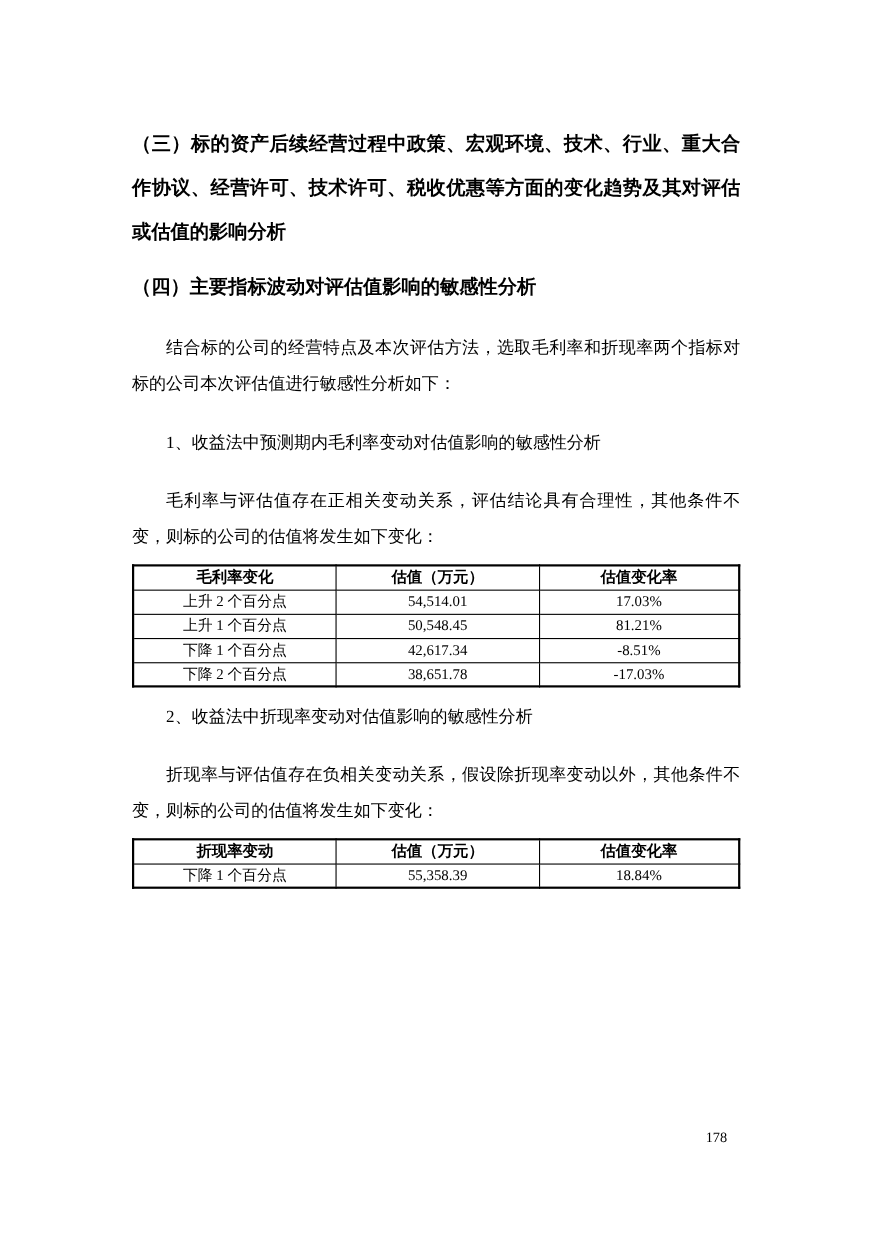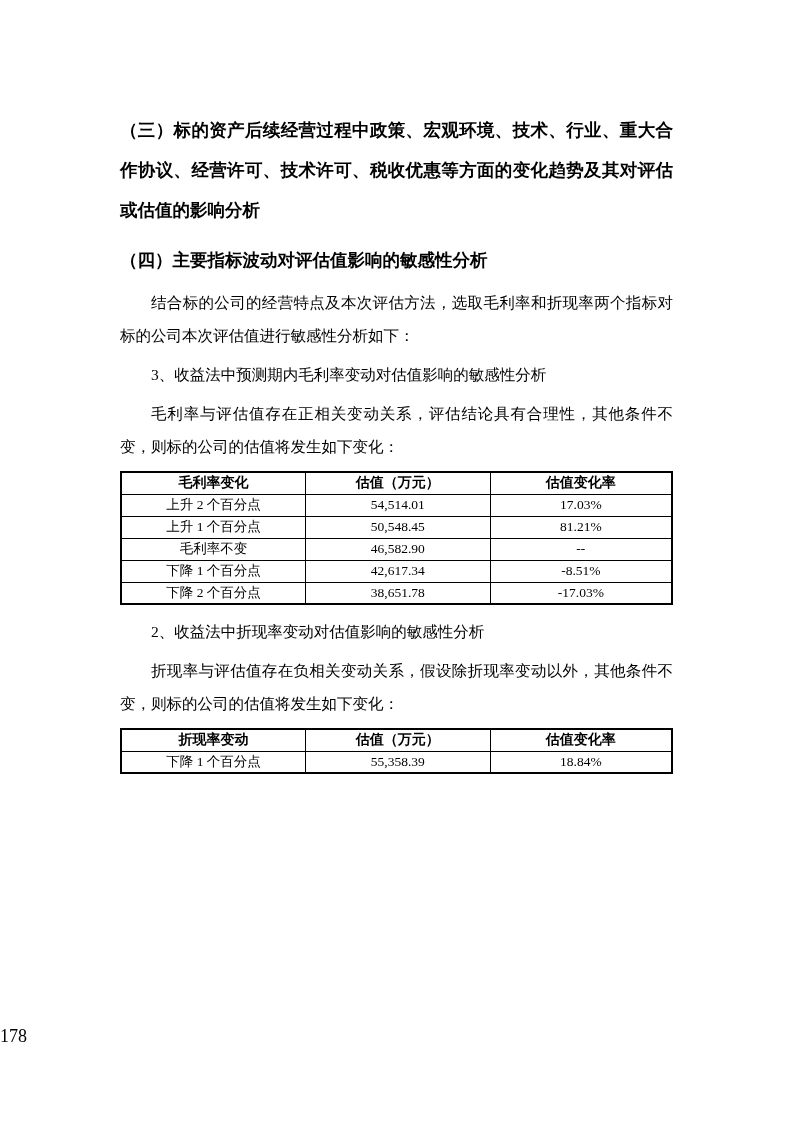--- a/index.html
+++ b/index.html
@@ -30,21 +30,21 @@
     font-family: "Liberation Sans", "DejaVu Sans", sans-serif;
     font-size: 17.5px;
     font-weight: bold;
     line-height: 40px;
     margin: 0;
     text-align: justify;
   }
   .mt-h3 { margin-top: 24px; }
   .mt-p2 { margin-top: 8px; }
   .mt-h4 { margin-top: 10px; }
-  .mt6  { margin-top: 6px; }
+  .mt6  { margin-top: 20px; }
   .mt10 { margin-top: 10px; }
   table.sens {
     width: 100%;
     border-collapse: collapse;
     margin-top: 8px;
     font-size: 13.5px;
     border: 2px solid #000;
   }
   table.sens th, table.sens td {
     border: 1px solid #000;
@@ -55,38 +55,38 @@
   }
   table.sens th {
     font-weight: bold;
     font-size: 14px;
   }
   .pageno {
     position: absolute;
     left: 0;
     width: 661px;
     top: 1026px;
-    text-align: left;
-    font-size: 18px;
+    text-align: right;
+    font-size: 13px;
   }
 </style>
 </head>
 <body>
 
 <div class="content">
 
 
   <h2 class="hd mt-h3">（三）标的资产后续经营过程中政策、宏观环境、技术、行业、重大合作协议、经营许可、技术许可、税收优惠等方面的变化趋势及其对评估或估值的影响分析</h2>
 
 
   <h2 class="hd mt-h4">（四）主要指标波动对评估值影响的敏感性分析</h2>
 
   <p class="p indent mt6">结合标的公司的经营特点及本次评估方法，选取毛利率和折现率两个指标对标的公司本次评估值进行敏感性分析如下：</p>
 
-  <p class="p indent mt6">3、收益法中预测期内毛利率变动对估值影响的敏感性分析</p>
+  <p class="p indent mt6">1、收益法中预测期内毛利率变动对估值影响的敏感性分析</p>
 
   <p class="p indent mt6">毛利率与评估值存在正相关变动关系，评估结论具有合理性，其他条件不变，则标的公司的估值将发生如下变化：</p>
 
   <table class="sens">
     <colgroup>
       <col style="width:33.5%">
       <col style="width:33.5%">
       <col style="width:33%">
     </colgroup>
     <thead>
@@ -99,25 +99,20 @@
     <tbody>
       <tr>
         <td>上升 2 个百分点</td>
         <td>54,514.01</td>
         <td>17.03%</td>
       </tr>
       <tr>
         <td>上升 1 个百分点</td>
         <td>50,548.45</td>
         <td>81.21%</td>
-      </tr>
-      <tr>
-        <td>毛利率不变</td>
-        <td>46,582.90</td>
-        <td>--</td>
       </tr>
       <tr>
         <td>下降 1 个百分点</td>
         <td>42,617.34</td>
         <td>-8.51%</td>
       </tr>
       <tr>
         <td>下降 2 个百分点</td>
         <td>38,651.78</td>
         <td>-17.03%</td>

